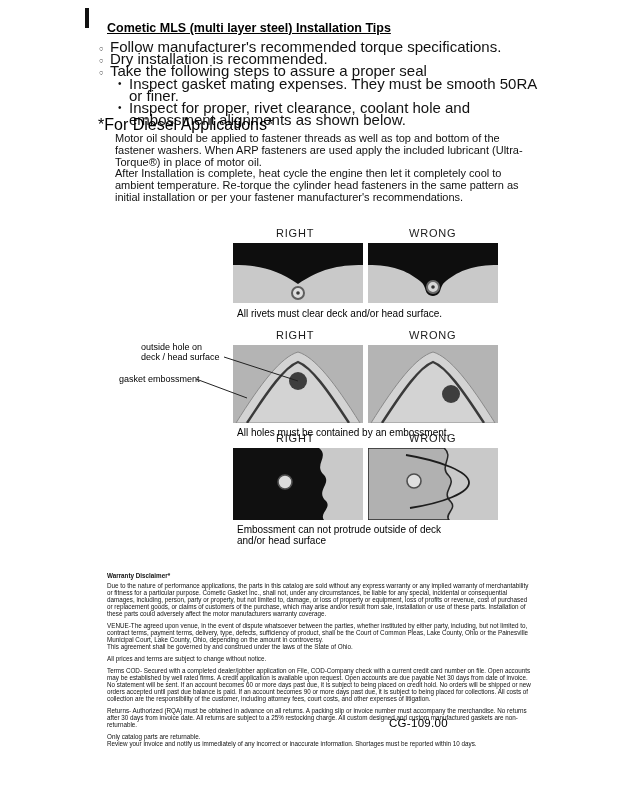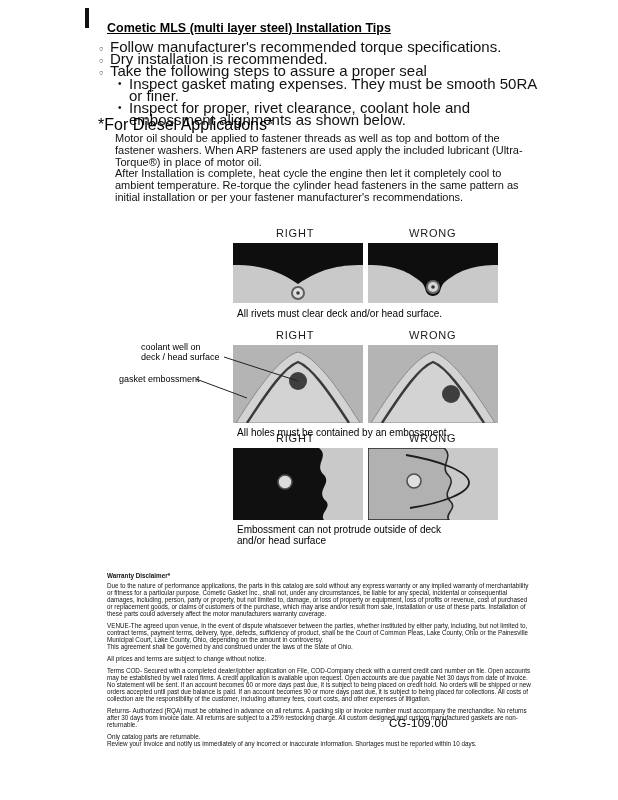--- a/index.html
+++ b/index.html
@@ -103,21 +103,21 @@
     <path d="M14 78 C36 44 52 22 65 17 C78 22 94 44 116 78" fill="none" stroke="#3a3a3a" stroke-width="2.4"></path>
     <circle cx="65" cy="36" r="9" fill="#3e3e3e"></circle>
   </svg>
   <svg class="panel p-r2r" width="130" height="78" viewBox="0 0 130 78">
     <rect width="130" height="78" fill="#b4b4b4"></rect>
     <path d="M3 78 C28 38 48 12 65 7 C82 12 102 38 127 78 Z" fill="#d3d3d3" stroke="#8a8a8a" stroke-width="1"></path>
     <path d="M14 78 C36 44 52 22 65 17 C78 22 94 44 116 78" fill="none" stroke="#3a3a3a" stroke-width="2.4"></path>
     <circle cx="83" cy="49" r="9" fill="#3e3e3e"></circle>
   </svg>
   <div class="callout co1">
-    <div>coolant well on</div>
+    <div>outside hole on</div>
     <div>deck / head surface</div>
   </div>
   <div class="callout co2">gasket embossment</div>
   <svg class="leaders" width="180" height="70" viewBox="0 0 180 70">
     <line x1="99" y1="17" x2="173" y2="41" stroke="#222222" stroke-width="1"></line>
     <line x1="71" y1="39" x2="122" y2="58" stroke="#222222" stroke-width="1"></line>
   </svg>
   <div class="caption cap2">All holes must be contained by an embossment.</div>
 
   <div class="fig-label fl-r3-right">RIGHT</div>

